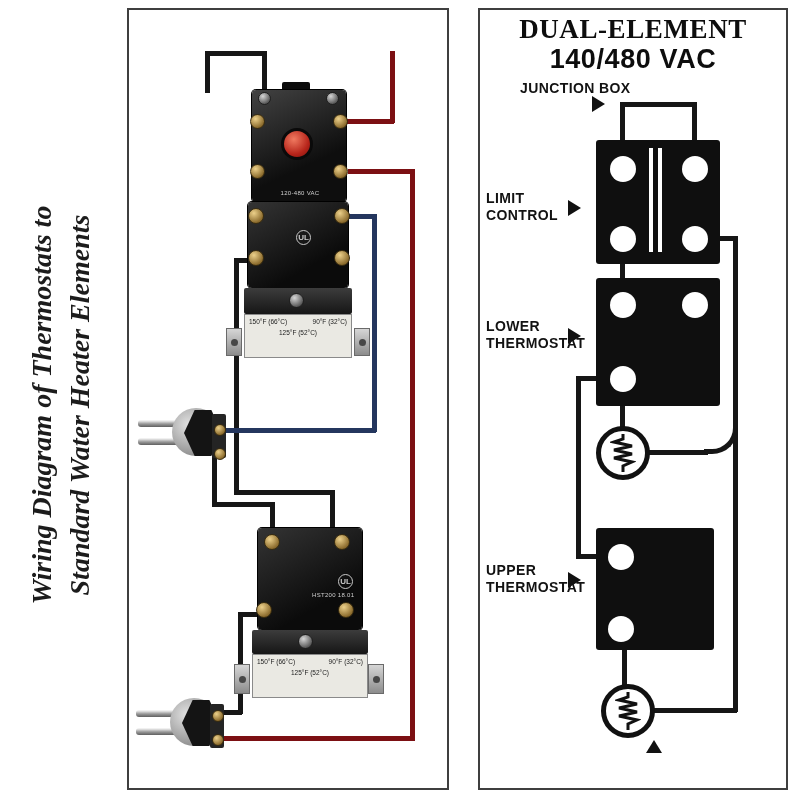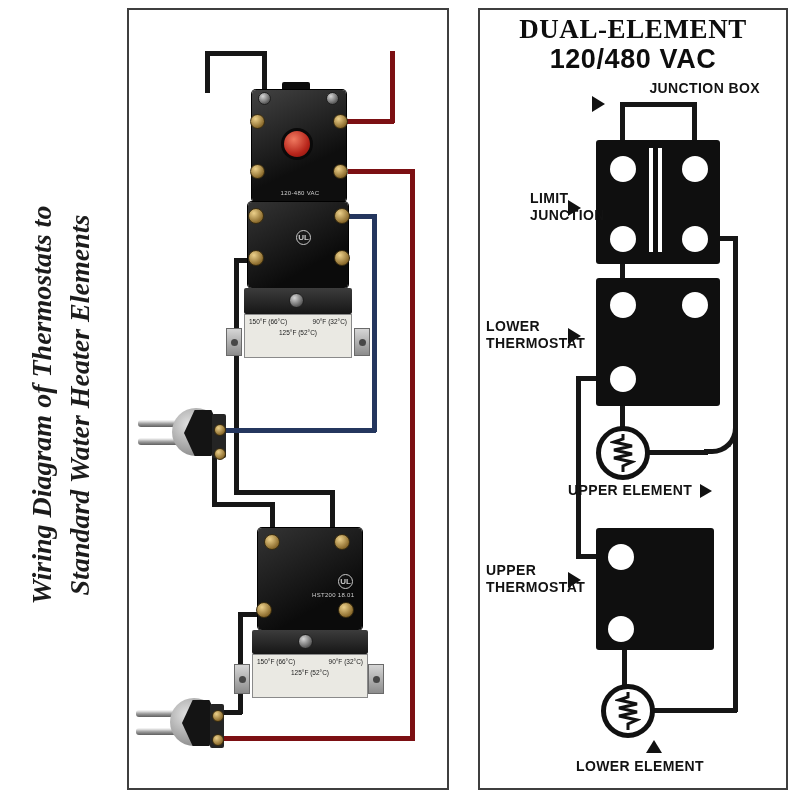--- a/index.html
+++ b/index.html
@@ -159,23 +159,23 @@
   <div class="rod" style="left:136px;top:728px;width:54px;"></div>
   <div class="flange" style="left:170px;top:698px;width:48px;height:48px;"></div>
   <div class="hexnut" style="left:182px;top:700px;width:38px;height:46px;"></div>
   <div class="tblock" style="left:210px;top:704px;width:14px;height:44px;"></div>
   <div class="screw brass" style="left:212px;top:710px;width:12px;height:12px;"></div>
   <div class="screw brass" style="left:212px;top:734px;width:12px;height:12px;"></div>
 
   <div class="panel" style="left:478px;top:8px;width:310px;height:782px;"></div>
 
   <div class="title" style="left:478px;top:14px;font-family:Liberation Serif, serif;">DUAL-ELEMENT</div>
-  <div class="title" style="left:478px;top:44px;">120/480 VAC</div>
-
-  <div class="lbl" style="left:540px;top:80px;width:220px;text-align:right;">JUNCTION BOX</div>
+  <div class="title" style="left:478px;top:44px;">140/480 VAC</div>
+
+  <div class="lbl" style="left:520px;top:80px;width:220px;text-align:left;">JUNCTION BOX</div>
   <div class="arrow-right" style="left:592px;top:96px;"></div>
 
   <div class="wire black" style="left:620px;top:102px;width:77px;height:5px;"></div>
   <div class="wire black" style="left:620px;top:102px;width:5px;height:42px;"></div>
   <div class="wire black" style="left:692px;top:102px;width:5px;height:42px;"></div>
   <div class="wire black" style="left:620px;top:250px;width:5px;height:58px;"></div>
   <div class="wire black" style="left:716px;top:236px;width:20px;height:5px;"></div>
   <div class="wire black" style="left:733px;top:236px;width:5px;height:476px;"></div>
   <div class="curve" style="left:704px;top:428px;width:34px;height:26px;"></div>
   <div class="wire black" style="left:648px;top:450px;width:60px;height:5px;"></div>
@@ -187,58 +187,53 @@
   <div class="wire black" style="left:622px;top:642px;width:5px;height:46px;"></div>
 
   <div class="box" style="left:596px;top:140px;width:124px;height:124px;">
     <div class="hole" style="left:14px;top:16px;"></div>
     <div class="hole" style="left:86px;top:16px;"></div>
     <div class="hole" style="left:14px;top:86px;"></div>
     <div class="hole" style="left:86px;top:86px;"></div>
     <div class="dline" style="left:53px;top:8px;height:104px;"></div>
     <div class="dline" style="left:62px;top:8px;height:104px;"></div>
   </div>
-  <div class="lbl" style="left:486px;top:190px;margin-left:44px;">
+  <div class="lbl" style="left:486px;top:190px;">
     <div>LIMIT</div>
-    <div>JUNCTION</div>
+    <div>CONTROL</div>
   </div>
   <div class="arrow-right" style="left:568px;top:200px;"></div>
 
   <div class="box" style="left:596px;top:278px;width:124px;height:128px;">
     <div class="hole" style="left:14px;top:14px;"></div>
     <div class="hole" style="left:86px;top:14px;"></div>
     <div class="hole" style="left:14px;top:88px;"></div>
   </div>
   <div class="lbl" style="left:486px;top:318px;">
     <div>LOWER</div>
     <div>THERMOSTAT</div>
   </div>
   <div class="arrow-right" style="left:568px;top:328px;"></div>
 
   <div class="elem-circle" style="left:596px;top:426px;">
     <svg width="26" height="40" viewBox="0 0 26 40">
       <polyline points="13,1 13,6 4,9 22,13 4,17 22,21 4,25 22,29 13,33 13,39" fill="none" stroke="#111" stroke-width="3"></polyline>
     </svg>
   </div>
-  <div class="lbl" style="left:540px;top:482px;width:200px;display:flex;justify-content:center;align-items:center;">
-    <span>UPPER ELEMENT</span>
-    <span class="arrow-right-inline"></span>
-  </div>
 
   <div class="box" style="left:596px;top:528px;width:118px;height:122px;">
     <div class="hole" style="left:12px;top:16px;"></div>
     <div class="hole" style="left:12px;top:88px;"></div>
   </div>
   <div class="lbl" style="left:486px;top:562px;">
     <div>UPPER</div>
     <div>THERMOSTAT</div>
   </div>
   <div class="arrow-right" style="left:568px;top:572px;"></div>
 
   <div class="elem-circle" style="left:601px;top:684px;">
     <svg width="26" height="40" viewBox="0 0 26 40">
       <polyline points="13,1 13,6 4,9 22,13 4,17 22,21 4,25 22,29 13,33 13,39" fill="none" stroke="#111" stroke-width="3"></polyline>
     </svg>
   </div>
   <div class="arrow-up" style="left:646px;top:740px;"></div>
-  <div class="lbl" style="left:540px;top:758px;width:200px;text-align:center;">LOWER ELEMENT</div>
 
 </div>
 
 </body></html>

